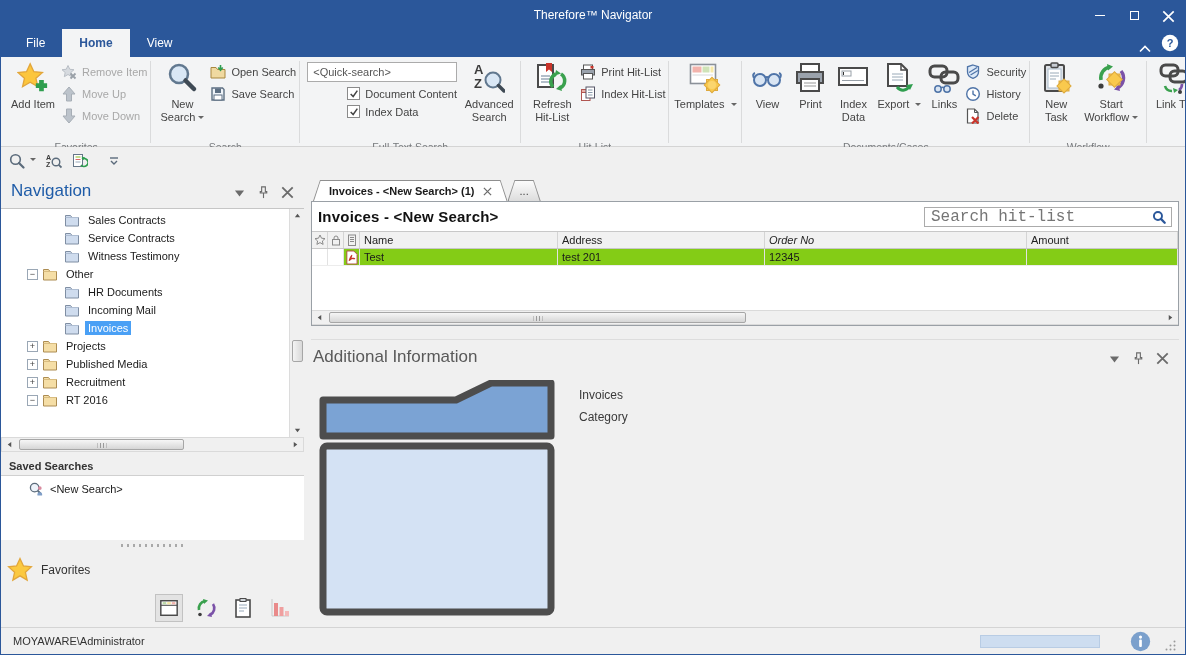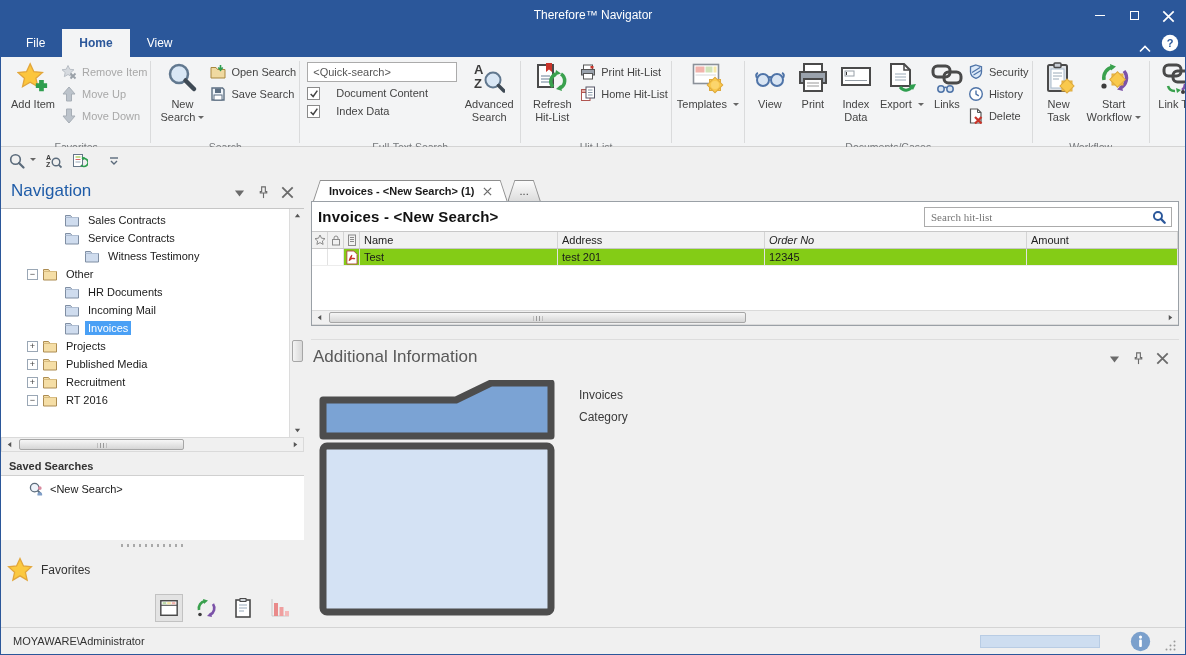--- a/index.html
+++ b/index.html
@@ -36,21 +36,21 @@
   .bicon svg { width:100%; height:100%; }
   .smallbtns { display:flex; flex-direction:column; padding-top:5px; gap:5px; }
   .smallbtn { display:flex; align-items:center; gap:5px; font-size:11px; color:#444; height:17px; white-space:nowrap; }
   .sicon { width:16px; height:16px; flex:none; }
   .sicon svg { width:100%; height:100%; }
   .disabled { color:#a8a8a8; }
   .dd { display:inline-block; width:0; height:0; border:3px solid transparent; border-top-color:#666; margin:0 0 -1px 3px; }
   .ft-col { display:flex; flex-direction:column; padding:4px 4px 0 4px; }
   .qs-input { width:150px; height:20px; border:1px solid #ababab; background:#fff; font-size:11px; color:#555; padding:0 5px;
               font-family:"Liberation Sans",sans-serif; }
-  .cb-row { display:flex; align-items:flex-start; gap:16px; margin-top:5px; font-size:11px; color:#444; }
+  .cb-row { display:flex; align-items:center; gap:5px; margin-top:5px; font-size:11px; color:#444;margin-left:40px; }
   .cb-box { width:13px; height:13px; border:1px solid #8a8a8a; background:#fff; display:flex; align-items:center; justify-content:center; }
   .cb-box svg { width:10px; height:10px; }
 
   
   .body-area { flex:1; display:flex; background:#f0f0f0; overflow:hidden; }
 
   
   .left-panel { width:303px; flex:none; display:flex; flex-direction:column; }
   .panel-toolbar { height:27px; display:flex; align-items:center; gap:10px; padding-left:8px; flex:none; }
   .ptb-icon { width:16px; height:16px; } .ptb-icon svg { width:100%; height:100%; }
@@ -97,22 +97,22 @@
   .tab-bg { position:absolute; inset:0; background:#8f8f8f; clip-path:polygon(7px 0,calc(100% - 7px) 0,100% 100%,0 100%); }
   .tab-fg { position:absolute; inset:1px 1px 0 1px; background:#fff; clip-path:polygon(6.5px 0,calc(100% - 6.5px) 0,100% 100%,0 100%); }
   .doc-tab.overflow .tab-fg { background:linear-gradient(#fcfcfc,#dcdcdc); }
   .tab-content { position:relative; height:100%; display:flex; align-items:center; gap:8px; padding:0 16px; font-size:11px; font-weight:bold; color:#1a1a1a; }
   .doc-tab.overflow .tab-content { padding:0 12px; font-weight:normal; color:#444; }
   .tab-close { width:9px; height:9px; } .tab-close svg { width:100%; height:100%; }
   .hitlist-panel { height:125px; background:#fff; border:1px solid #9aa0a6; display:flex; flex-direction:column; flex:none; }
   .hl-header { height:29px; display:flex; align-items:center; padding:0 6px; flex:none; }
   .hl-title { font-size:15px; font-weight:bold; color:#111; letter-spacing:.2px; }
   .hl-search { margin-left:auto; width:248px; height:20px; border:1px solid #ababab; display:flex; align-items:center; background:#fff; }
-  .hl-search input { flex:1; border:none; outline:none; font-size:11px; color:#444; padding:0 6px; background:transparent;
-                     font-family:Liberation Serif, serif; }
+  .hl-search input { flex:1; border:none; outline:none; font-size:16px; color:#444; padding:0 6px; background:transparent;
+                     font-family:Liberation Mono, monospace; }
   .hl-search .sicon { width:14px; height:14px; margin-right:5px; }
   .hl-thead { height:18px; display:flex; background:#f1f1f1; border-top:1px solid #c8c8c8; border-bottom:1px solid #c8c8c8;
               font-size:11px; color:#222; flex:none; }
   .th-cell { display:flex; align-items:center; padding-left:4px; border-right:1px solid #d4d4d4; }
   .th-icon { width:16px; justify-content:center; padding-left:0; }
   .th-icon svg { width:12px; height:12px; }
   .hl-rows { flex:1; overflow:hidden; }
   .hl-row { height:17px; display:flex; font-size:11px; color:#1a1a1a; border-bottom:1px solid #ececec; }
   .td-cell { display:flex; align-items:center; padding-left:4px; border-right:1px solid #e2e2e2; }
   .td-cell.gray { background:#84cc16; }
@@ -309,21 +309,21 @@
           </div>
           <div class="smallbtn">
             <span class="sicon"><svg viewBox="0 0 16 16">
                   <rect x="1.5" y="3.5" width="8.5" height="11" fill="#fff" stroke="#b05550"></rect>
                   <path d="M1.5 3.5h8.5v3H1.5z" fill="#e8b0a8" stroke="#b05550"></path>
                   <rect x="6" y="1" width="8.5" height="11" fill="#fff" stroke="#556"></rect>
                   <line x1="8" y1="4" x2="12.5" y2="4" stroke="#8899aa"></line>
                   <line x1="8" y1="6.5" x2="12.5" y2="6.5" stroke="#8899aa"></line>
                   <line x1="8" y1="9" x2="12.5" y2="9" stroke="#8899aa"></line>
                 </svg></span>
-            <span>Home Hit-List</span>
+            <span>Index Hit-List</span>
           </div>
         </div>
       </div>
       <div class="rgroup-label">Hit-List</div>
     </div>
     <div class="rsep"></div>
 
     <div class="rgroup">
       <div class="rgroup-content">
         <div class="bigbtn wide">
@@ -534,21 +534,21 @@
               <span class="tlabel">Sales Contracts</span>
             </div>
             <div class="tree-row" style="padding-left: 48px;">
               <span class="expander"></span>
               <span class="ticon"><svg viewBox="0 0 16 14">
                   <path d="M1.5 2.5h5l1.5 2h6.5V13H1.5z" fill="#cfdcee" stroke="#7f8ea3"></path>
                   <path d="M1.5 4.5h13" stroke="#aebdd2"></path>
                 </svg></span>
               <span class="tlabel">Service Contracts</span>
             </div>
-            <div class="tree-row" style="padding-left: 68px;">
+            <div class="tree-row" style="padding-left: 48px;">
               <span class="expander"></span>
               <span class="ticon"><svg viewBox="0 0 16 14">
                   <path d="M1.5 2.5h5l1.5 2h6.5V13H1.5z" fill="#cfdcee" stroke="#7f8ea3"></path>
                   <path d="M1.5 4.5h13" stroke="#aebdd2"></path>
                 </svg></span>
               <span class="tlabel">Witness Testimony</span>
             </div>
             <div class="tree-row" style="padding-left: 26px;">
               <span class="expander box">−</span>
               <span class="ticon"><svg viewBox="0 0 16 14">

